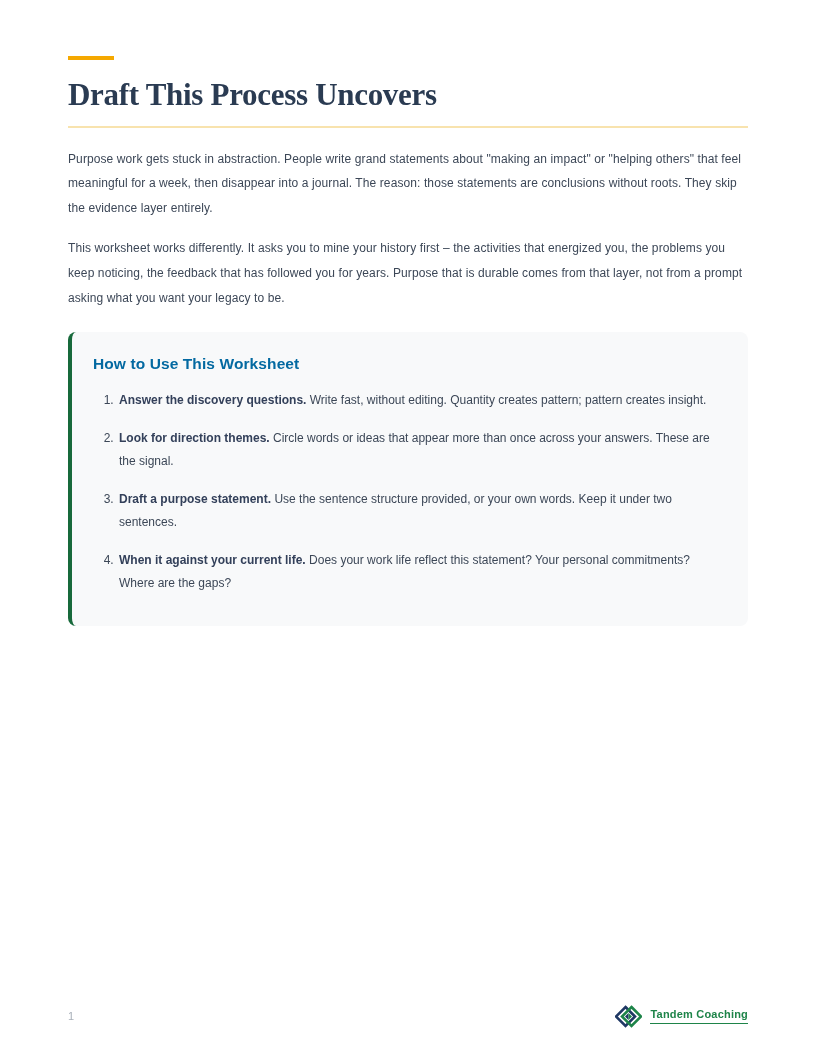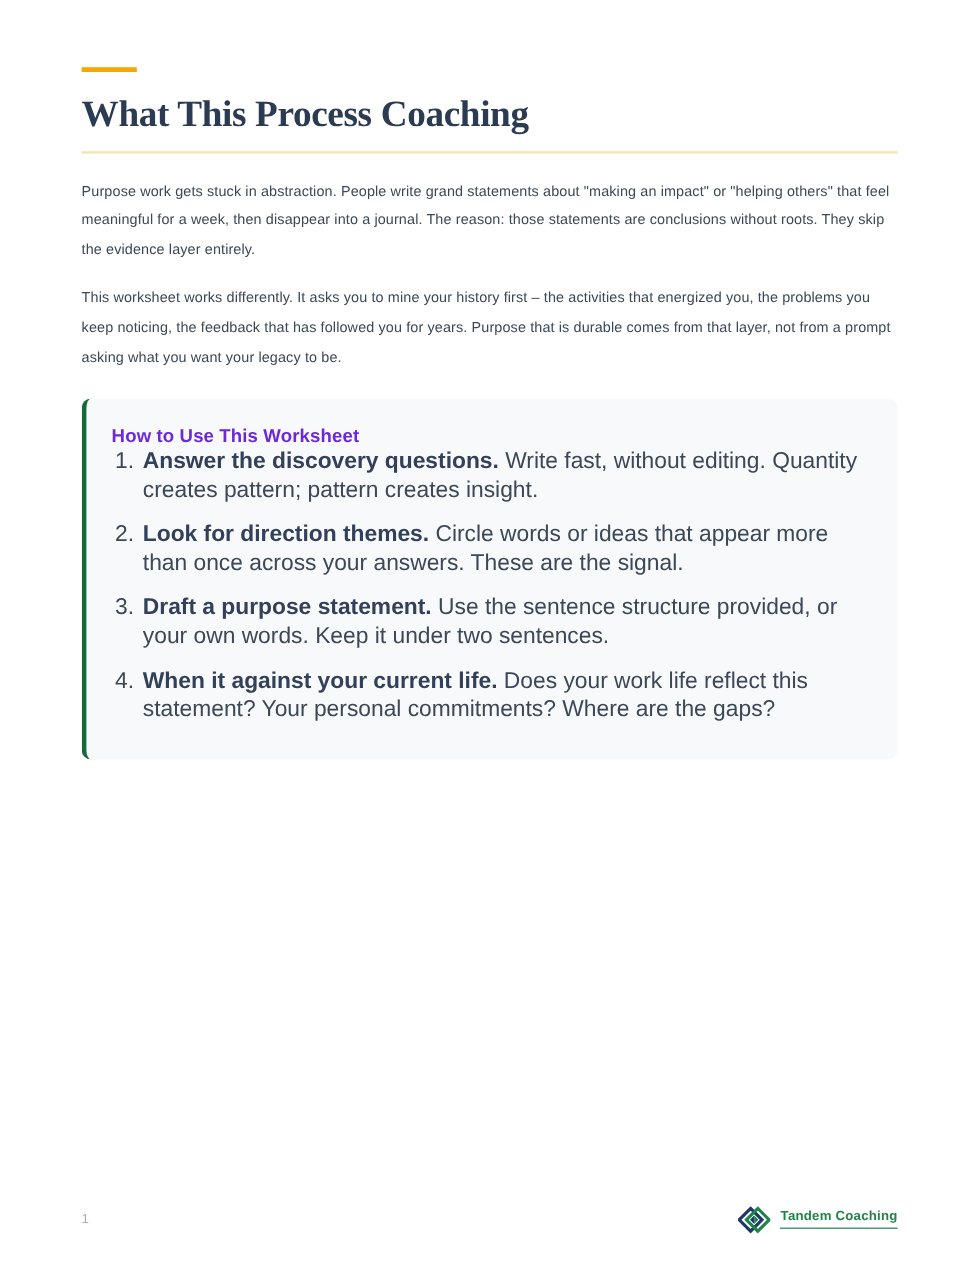--- a/index.html
+++ b/index.html
@@ -45,29 +45,30 @@
   .callout {
     margin-top: 22px;
     background: #f8f9fa;
     border-left: 4px solid #17693b;
     border-radius: 8px;
     padding: 23px 30px 30px 21px;
   }
   .callout h2 {
     font-size: 15.5px;
     font-weight: 700;
-    color: #6d28d9;
+    color: #0369a1;
+    margin-bottom: 16px;
     letter-spacing: 0.1px;
   }
   .callout ol {
     margin: 0;
     padding-left: 24px;
   }
   .callout ol li {
-    font-size: 19px;
+    font-size: 12px;
     line-height: 23.5px;
     color: #3c4757;
     margin-bottom: 14px;
     padding-left: 2px;
   }
   .callout ol li:last-child { margin-bottom: 0; }
   .callout ol li strong { color: #33405a; font-weight: 700; }
   .footer {
     position: absolute;
     left: 68px; right: 68px;
@@ -96,21 +97,21 @@
     line-height: 1.1;
   }
 </style>
 </head>
 <body>
 
 <div class="page">
 
   <div class="accent-bar"></div>
 
-  <h1 class="doc-title">What This Process Coaching</h1>
+  <h1 class="doc-title">Draft This Process Uncovers</h1>
 
   <div class="title-rule"></div>
 
   <div class="intro">
     <p>Purpose work gets stuck in abstraction. People write grand statements about "making an impact" or "helping others" that feel meaningful for a week, then disappear into a journal. The reason: those statements are conclusions without roots. They skip the evidence layer entirely.</p>
     <p>This worksheet works differently. It asks you to mine your history first – the activities that energized you, the problems you keep noticing, the feedback that has followed you for years. Purpose that is durable comes from that layer, not from a prompt asking what you want your legacy to be.</p>
   </div>
 
   <div class="callout">
     <h2>How to Use This Worksheet</h2>

